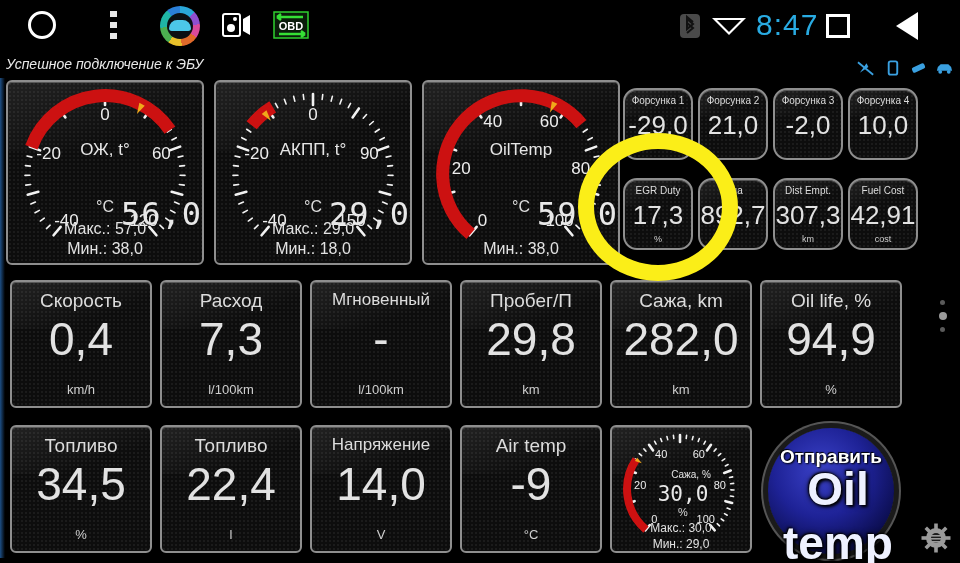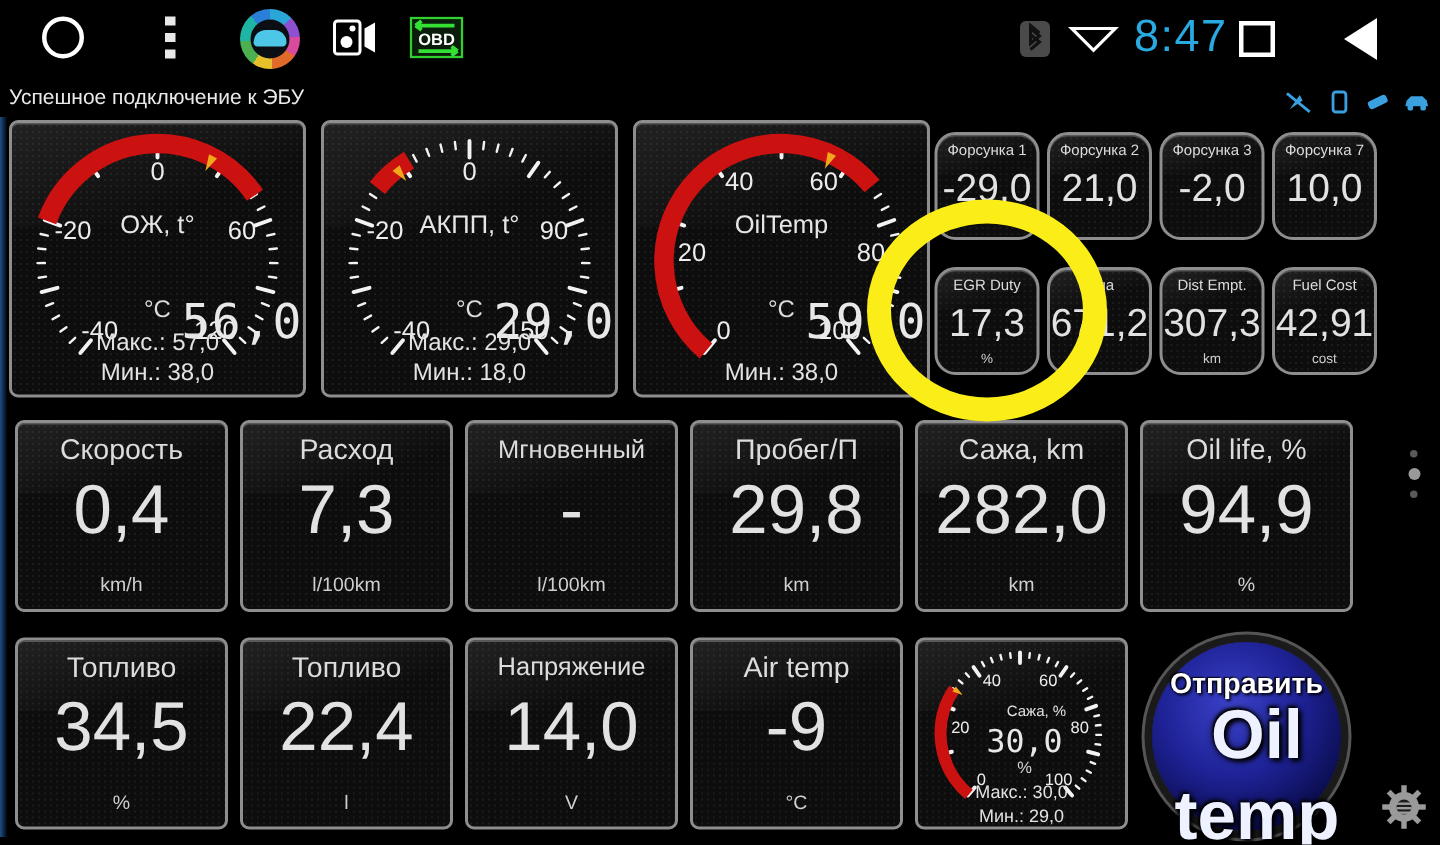--- a/index.html
+++ b/index.html
@@ -39,21 +39,21 @@
   .sb-clock { position: absolute; left: 756px; top: 8px; font-size: 30px; color: #29abe2;
               font-family: "Liberation Sans", sans-serif; letter-spacing: 1px; }
   .sb-square { position: absolute; left: 826px; top: 14px; width: 24px; height: 24px;
                border: 3px solid #fff; }
   .sb-back { position: absolute; left: 896px; top: 12px; width: 0; height: 0;
              border-top: 14px solid transparent; border-bottom: 14px solid transparent;
              border-right: 22px solid #fff; }
 
   
   #conn { position: absolute; left: 6px; top: 56px; font-size: 14px; color: #e9e9e9;
-          font-family: "Liberation Sans", sans-serif; }
+          font-family: "Liberation Sans", sans-serif; font-style: italic; }
   #tray { position: absolute; right: 6px; top: 58px; height: 20px; display: flex;
           gap: 7px; align-items: center; }
   .tray-ic { width: 19px; height: 16px; fill: #3aa0e0; }
 
   
   .tile { position: absolute; background: #0d0d0d;
           background-image: radial-gradient(#1b1b1b 1px, transparent 1px);
           background-size: 4px 4px;
           border: 2px solid #8e8e8e; border-radius: 6px;
           box-shadow: inset 0 1px 0 #4a4a4a, 0 1px 2px #000;
@@ -388,33 +388,33 @@
     <div class="t-lab">Форсунка 2</div>
     <div class="t-val">21,0</div>
     <div class="t-unit"></div>
   </div>
   <div class="tile small" style="left:773px; top:88px">
     <div class="t-lab">Форсунка 3</div>
     <div class="t-val">-2,0</div>
     <div class="t-unit"></div>
   </div>
   <div class="tile small" style="left:848px; top:88px">
-    <div class="t-lab">Форсунка 7</div>
+    <div class="t-lab">Форсунка 4</div>
     <div class="t-val">10,0</div>
     <div class="t-unit"></div>
   </div>
 
   <div class="tile small" style="left:623px; top:178px">
     <div class="t-lab">EGR Duty</div>
     <div class="t-val">17,3</div>
     <div class="t-unit">%</div>
   </div>
   <div class="tile small" style="left:698px; top:178px">
     <div class="t-lab">...на</div>
-    <div class="t-val">671,2</div>
+    <div class="t-val">892,7</div>
     <div class="t-unit"></div>
   </div>
   <div class="tile small" style="left:773px; top:178px">
     <div class="t-lab">Dist Empt.</div>
     <div class="t-val">307,3</div>
     <div class="t-unit">km</div>
   </div>
   <div class="tile small" style="left:848px; top:178px">
     <div class="t-lab">Fuel Cost</div>
     <div class="t-val">42,91</div>

